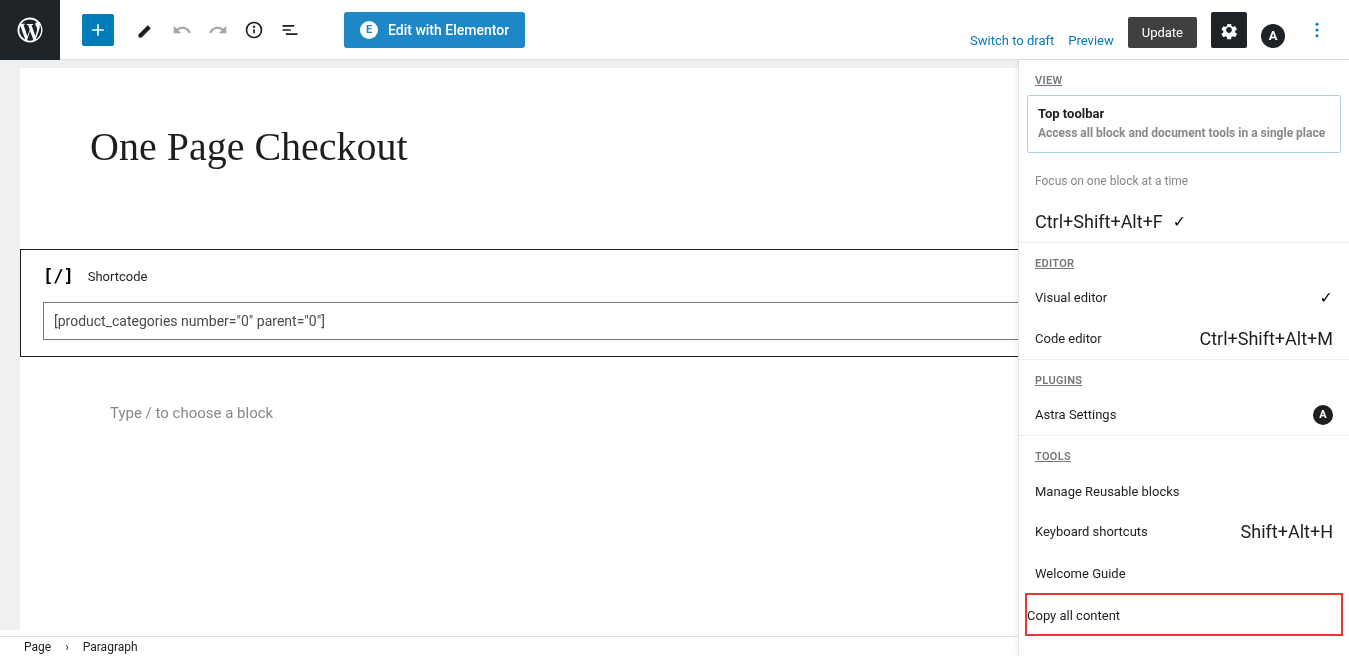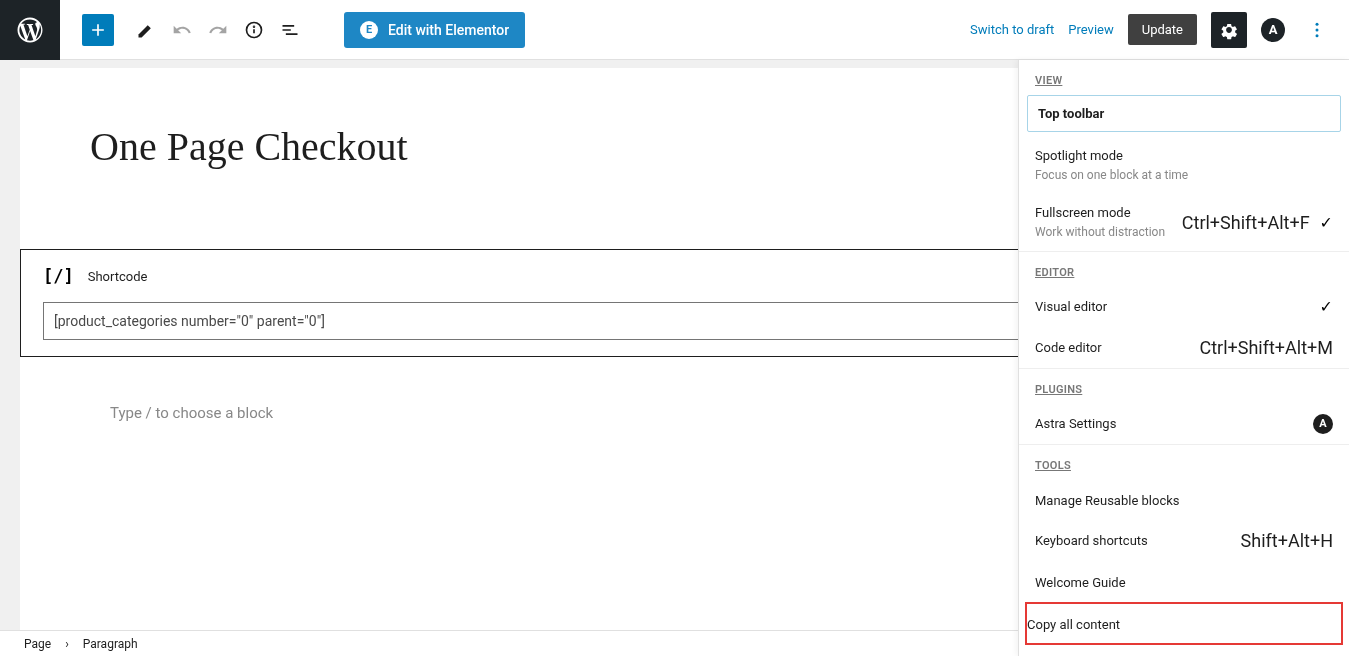--- a/index.html
+++ b/index.html
@@ -6,40 +6,40 @@
 body { width: 1349px; height: 656px; background: #fff; overflow: hidden; position: relative; }
 
 .topbar { height: 60px; background: #fff; border-bottom: 1px solid #e0e0e0; display: flex; align-items: center; }
 .wp-logo { width: 60px; height: 60px; background: #1d2327; display: flex; align-items: center; justify-content: center; }
 .wp-logo svg { width: 30px; height: 30px; }
 .toolbar-left { display: flex; align-items: center; gap: 0; padding-left: 22px; }
 .add-btn { width: 32px; height: 32px; background: #007cba; border-radius: 2px; display: flex; align-items: center; justify-content: center; cursor: pointer; margin-right: 14px; }
 .icon-btn { width: 36px; height: 36px; display: flex; align-items: center; justify-content: center; cursor: pointer; }
 .elementor-btn { margin-left: 36px; background: #1e87c5; color: #fff; height: 36px; padding: 0 16px; display: flex; align-items: center; gap: 10px; border-radius: 3px; cursor: pointer; font-size: 14px; font-weight: 500; }
 .elementor-icon { width: 18px; height: 18px; background: #fff; border-radius: 50%; display: flex; align-items: center; justify-content: center; color: #1e87c5; font-size: 11px; font-weight: bold; }
-.toolbar-right { margin-left: auto; display: flex; align-items: center; gap: 14px; padding-right: 14px; }
+.toolbar-right { margin-left: auto; display: flex; align-items: flex-end; gap: 14px; padding-right: 14px; }
 .text-link { color: #007cba; font-size: 13px; cursor: pointer; }
 .update-btn { background: #404040; color: #fff; padding: 8px 14px; border-radius: 2px; font-size: 13px; cursor: pointer; }
 .settings-btn { width: 36px; height: 36px; background: #1d2327; display: flex; align-items: center; justify-content: center; cursor: pointer; border-radius: 2px; }
 .astra-btn { width: 24px; height: 24px; background: #1d2327; border-radius: 50%; display: flex; align-items: center; justify-content: center; color: #fff; font-size: 13px; font-weight: bold; cursor: pointer; }
 .more-btn { width: 36px; height: 36px; display: flex; align-items: center; justify-content: center; cursor: pointer; color: #007cba; }
 
 .editor-area { background: #f0f0f0; padding: 8px 0 0 0; height: 570px; }
 .canvas { background: #fff; margin: 0 20px; min-height: 562px; padding: 55px 70px 0 70px; position: relative; }
 .page-title { font-size: 40px; font-weight: 400; color: #1e1e1e; margin-bottom: 16px; font-family: Georgia, serif; }
 .shortcode-block { position: absolute; left: 0; right: -20px; top: 181px; border: 1px solid #1e1e1e; padding: 16px 22px; background: #fff; }
 .shortcode-header { display: flex; align-items: center; gap: 14px; margin-bottom: 16px; }
 .shortcode-icon { font-family: monospace; font-weight: bold; font-size: 17px; }
 .shortcode-label { font-size: 13px; color: #1e1e1e; }
 .shortcode-input { width: 100%; padding: 10px 10px; border: 1px solid #757575; font-size: 14px; color: #4a4a4a; font-family: inherit; }
 .para-placeholder { position: absolute; top: 330px; left: 90px; right: 20px; display: flex; align-items: flex-end; justify-content: space-between; }
 .para-placeholder span { color: #888; font-size: 15px; }
 .add-block-sm { width: 24px; height: 24px; background: #1e1e1e; display: flex; align-items: center; justify-content: center; cursor: pointer; }
 
-.breadcrumb { position: absolute; bottom: 0; left: 0; right: 0; height: 26px; background: #fff; border-top: 1px solid #e0e0e0; display: flex; align-items: center; padding: 0 24px; font-size: 12px; color: #1e1e1e; gap: 14px; }
+.breadcrumb { position: absolute; bottom: 0; left: 0; right: 0; height: 20px; background: #fff; border-top: 1px solid #e0e0e0; display: flex; align-items: center; padding: 0 24px; font-size: 12px; color: #1e1e1e; gap: 14px; }
 
 .dropdown { position: absolute; top: 60px; right: 0; width: 331px; background: #fff; border-left: 1px solid #e0e0e0; height: 596px; overflow-y: auto; box-shadow: -2px 0 6px rgba(0,0,0,0.05); }
 .dd-section-label { font-size: 11px; font-weight: 600; color: #777; padding: 14px 16px 8px; letter-spacing: 0.3px; text-decoration: underline; }
 .dd-item { padding: 10px 16px; cursor: pointer; border-bottom: 1px solid transparent; }
 .dd-item.boxed { border: 1px solid #a7d4e8; margin: 0 8px 6px 8px; border-radius: 2px; padding: 10px 10px; font-weight: bold; }
 .dd-item.bordered-below { border-bottom: 1px solid #eee; }
 .dd-row { display: flex; align-items: center; justify-content: space-between; }
 .dd-title { font-size: 13px; color: #1e1e1e; }
 .dd-desc { font-size: 12px; color: #888; margin-top: 4px; line-height: 1.4; }
 .dd-shortcut { font-size: 18px; color: #1e1e1e; }
@@ -138,31 +138,27 @@
 <div class="breadcrumb">
   <span>Page</span>
   <span>›</span>
   <span>Paragraph</span>
 </div>
 
 <div class="dropdown">
   <div class="dd-section-label">VIEW</div>
   <div class="dd-item boxed">
     <div class="dd-title">Top toolbar</div>
+    <div class="dd-desc">Access all block and document tools in a single place</div>
   </div>
   <div class="dd-item">
-    <div class="dd-title">Spotlight mode</div>
     <div class="dd-desc">Focus on one block at a time</div>
   </div>
   <div class="dd-item bordered-below">
     <div class="dd-row">
-      <div>
-        <div class="dd-title">Fullscreen mode</div>
-        <div class="dd-desc">Work without distraction</div>
-      </div>
       <div style="display:flex;align-items:center;gap:10px">
         <span class="dd-shortcut">Ctrl+Shift+Alt+F</span>
         <span class="dd-check">✓</span>
       </div>
     </div>
   </div>
   <div class="dd-section-label">EDITOR</div>
   <div class="dd-item">
     <div class="dd-row">
       <span class="dd-title">Visual editor</span>

